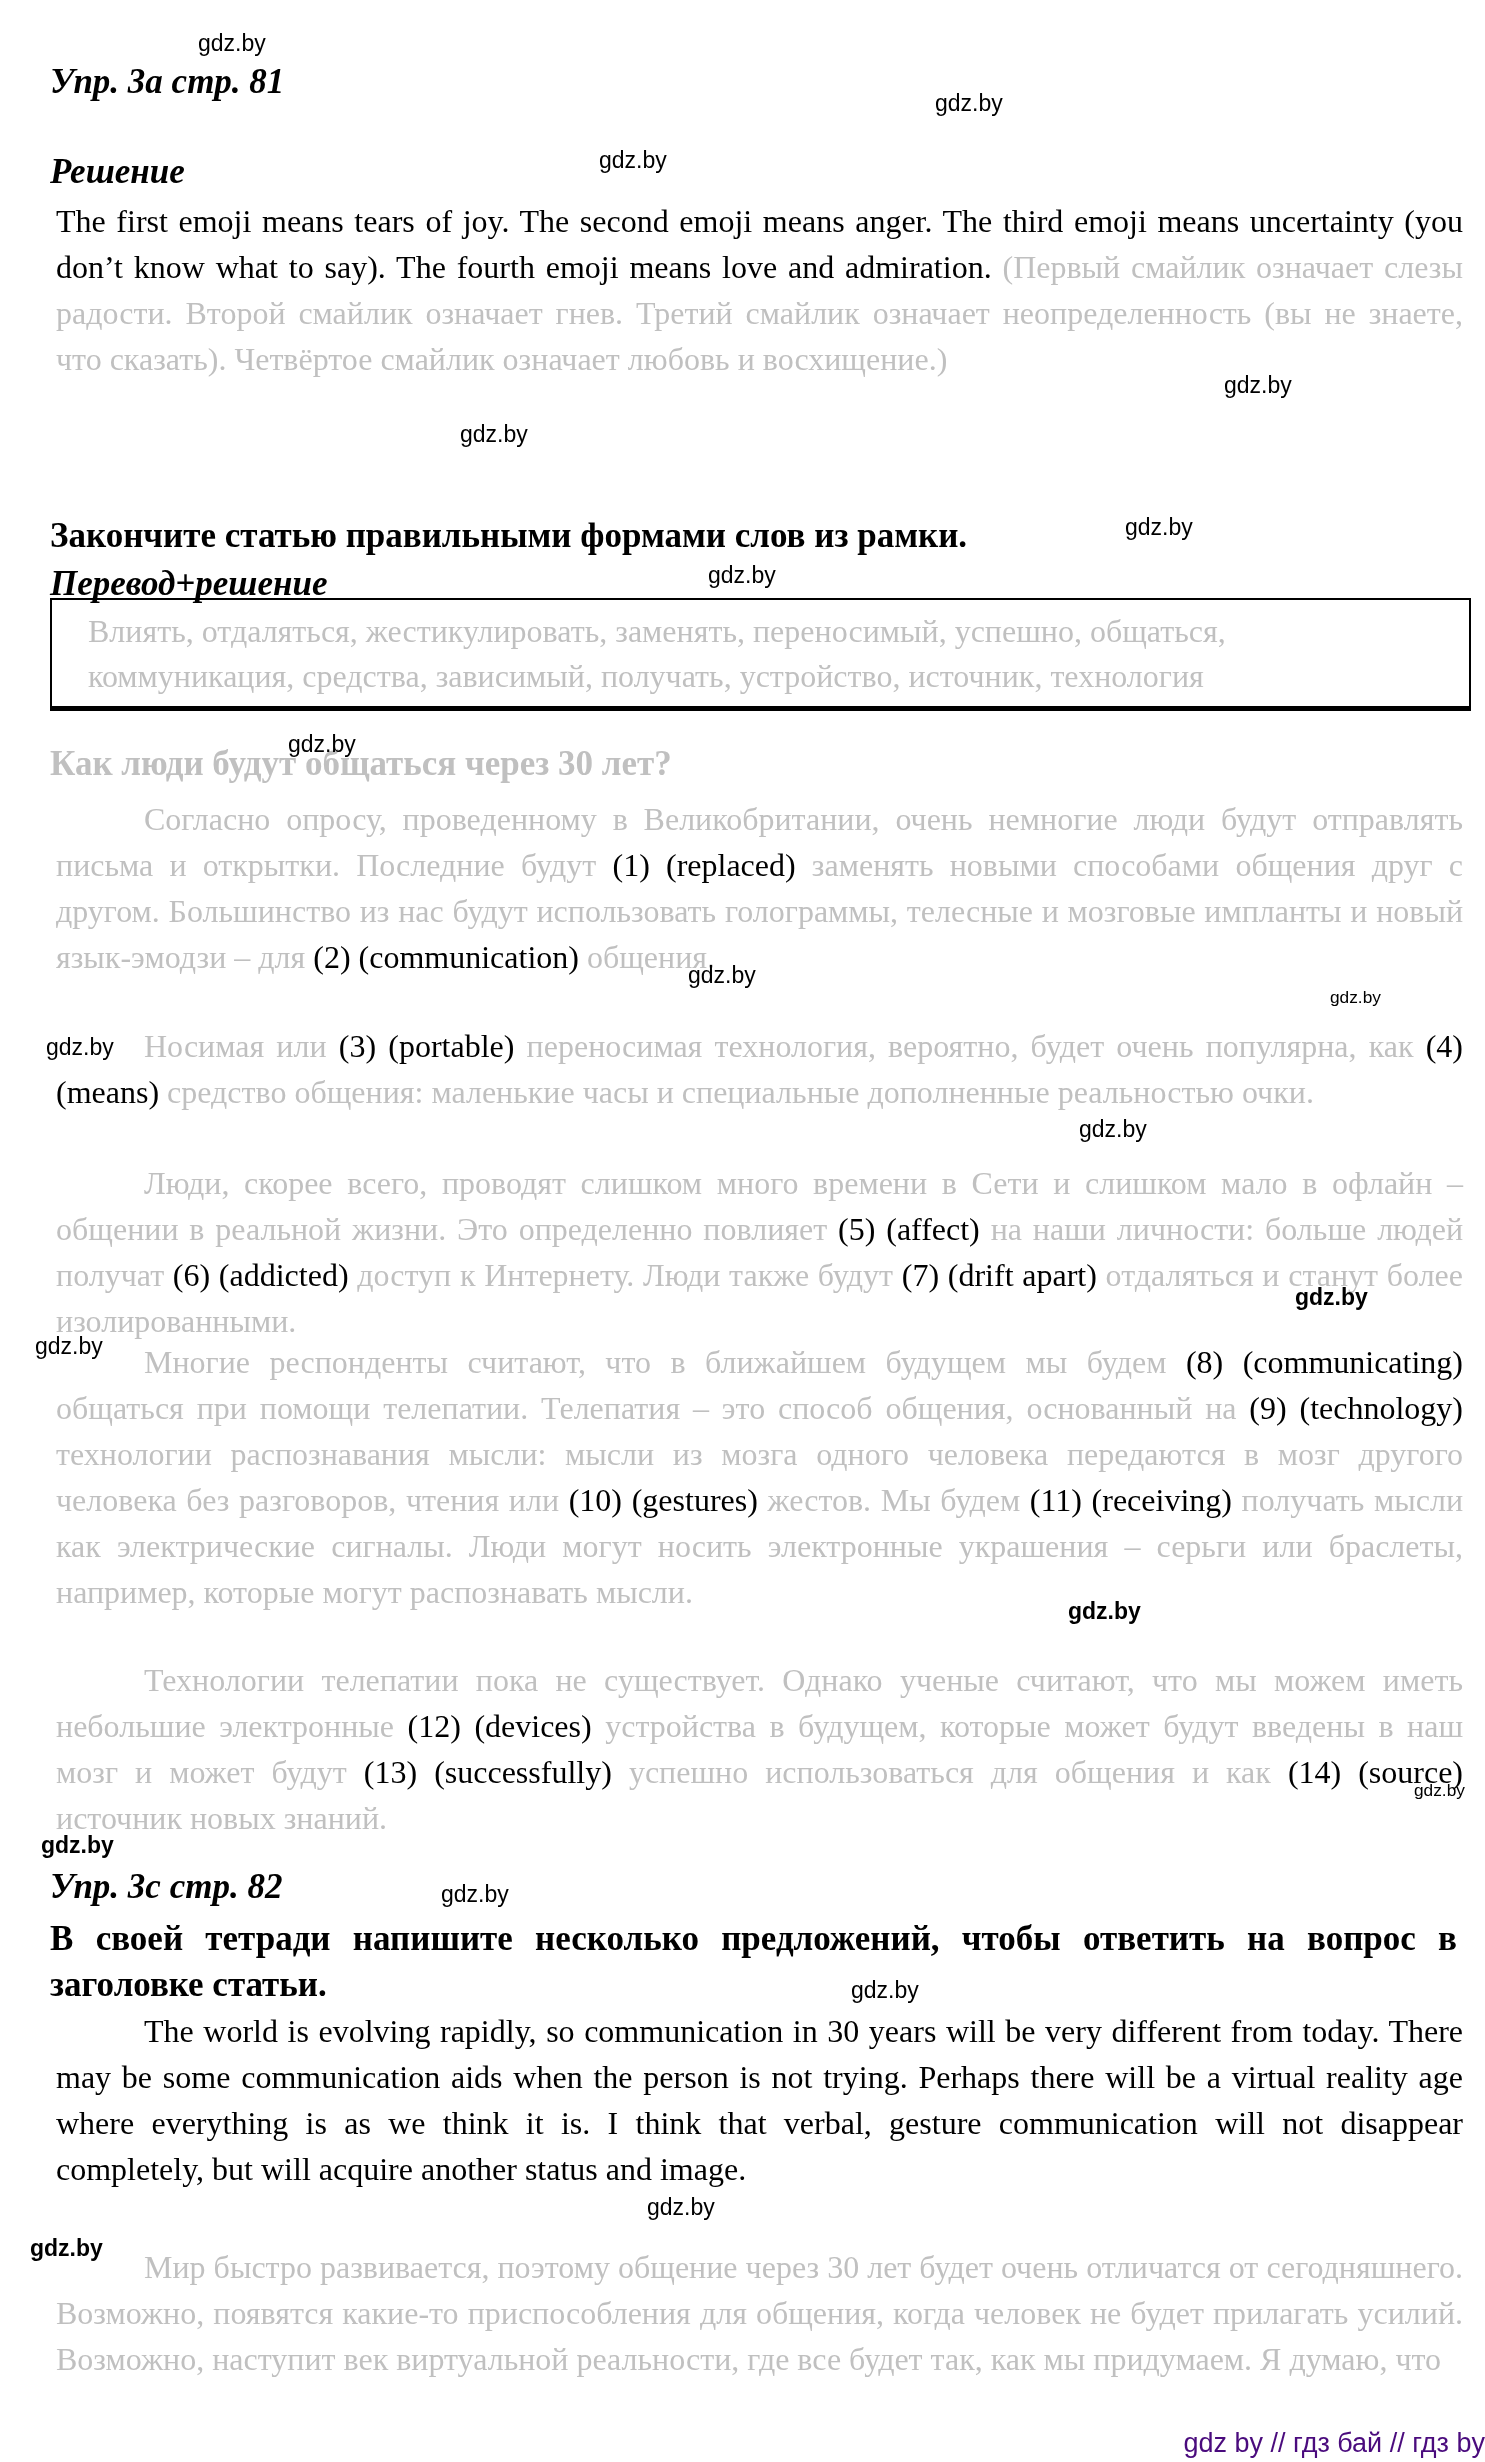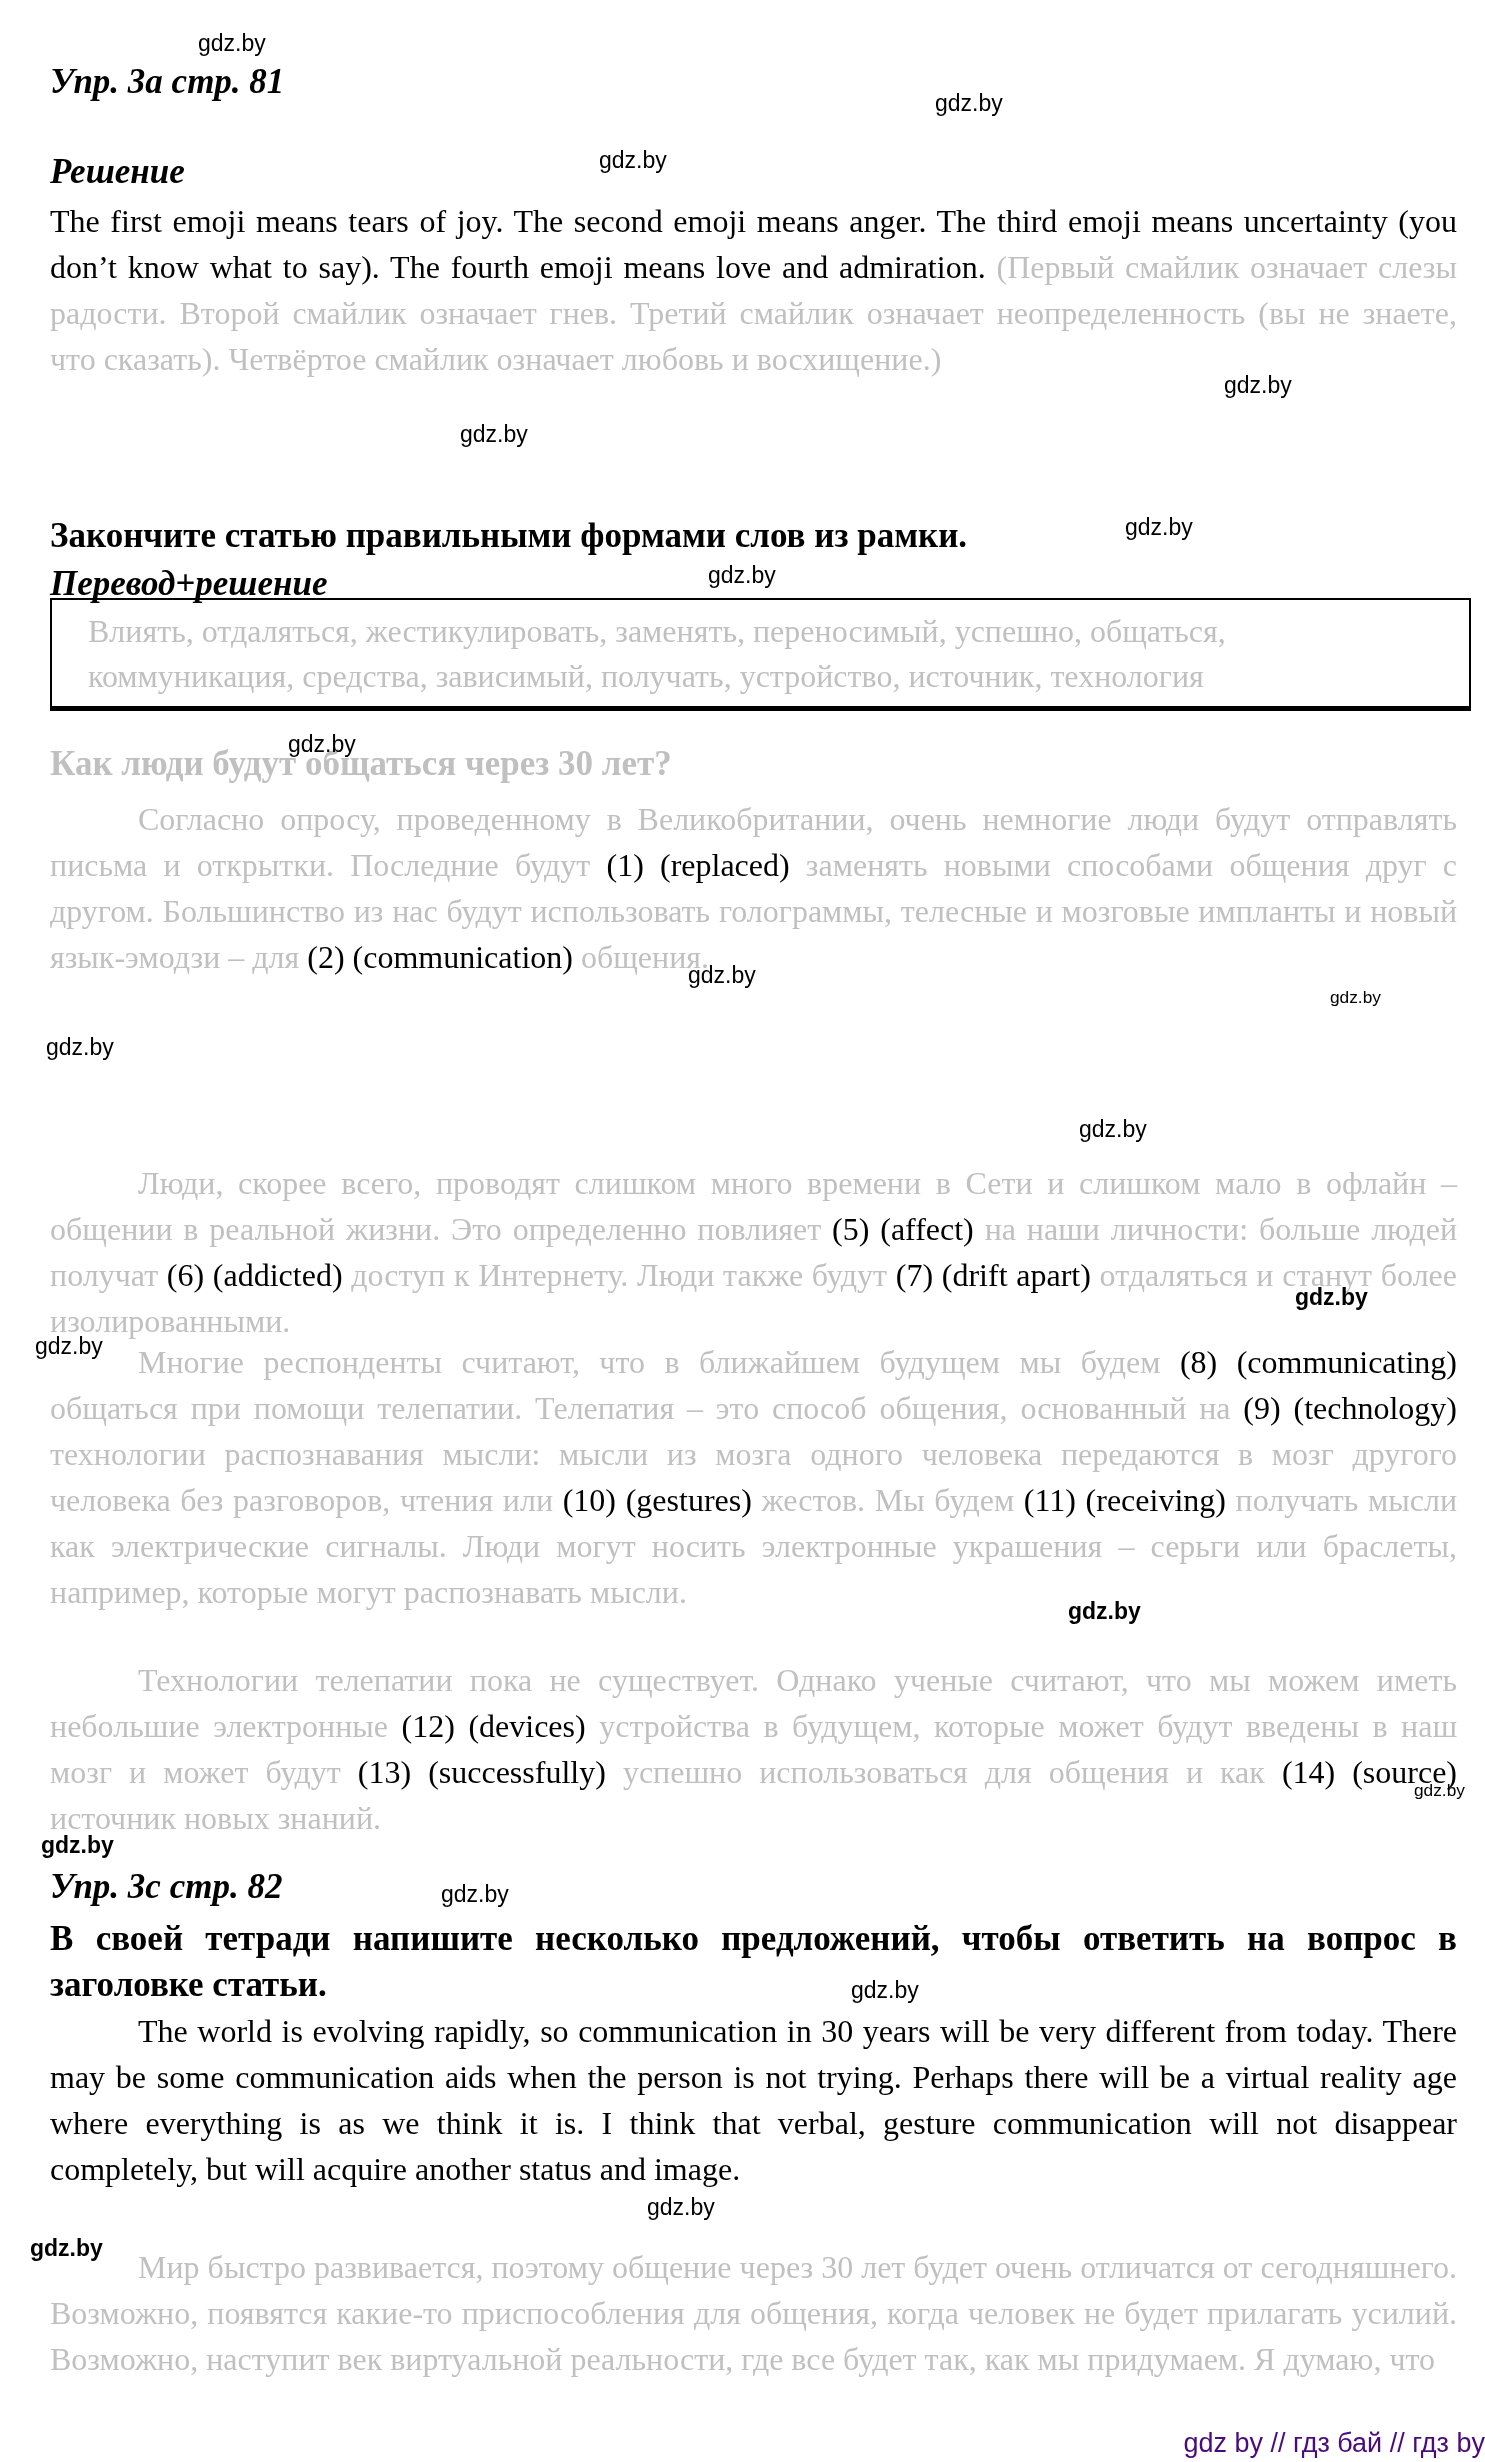--- a/index.html
+++ b/index.html
@@ -3,21 +3,21 @@
 <meta charset="utf-8">
 <style>
   html,body{margin:0;padding:0;background:#ffffff;}
   .page{position:relative;width:1485px;height:2462px;background:#ffffff;overflow:hidden;
         font-family:"Liberation Serif",serif;color:#000;}
   .banner{position:absolute;top:4.7px;left:0;width:100%;text-align:center;
           font:400 29px/31px "Liberation Sans",sans-serif;color:#21c421;}
   .block{position:absolute;left:50px;width:1407px;}
   .h-it{font:bold italic 35px/41px "Liberation Serif",serif;}
   .h-bd{font:bold 35px/46px "Liberation Serif",serif;text-align:justify;}
-  .para{font:400 32px/46px "Liberation Serif",serif;text-align:justify;}
+  .para{font:400 32px/46px "Liberation Serif",serif;text-align:justify;margin-left:6px;}
   .indent{text-indent:88px;}
   .gray{color:#c0c0c0;}
   .word-box{top:598px;left:50px;width:1421px;box-sizing:border-box;
             border:2.4px solid #000;border-bottom-width:5.5px;
             padding:9.4px 36px 6.3px;text-align:left;color:#c0c0c0;
             font:400 32px/45px "Liberation Serif",serif;}
   .article-title{top:744px;text-align:left;font:bold 35px/39px "Liberation Serif",serif;color:#c0c0c0;}
   .wm{position:absolute;font:400 23px/25px "Liberation Sans",sans-serif;color:#000;white-space:nowrap;}
   .wm.sm{font-size:17.3px;}
   .wm.bd{font-weight:bold;}
@@ -36,20 +36,21 @@
 
   <div class="block h-it" id="h3a">Упр. 3a стр. 81</div>
   <div class="block h-it" id="l3a">Решение</div>
   <div class="block para" id="p3a"><span>The first emoji means tears of joy. The second emoji means anger. The third emoji means uncertainty (you don’t know what to say). The fourth emoji means love and admiration. </span><span class="gray">(Первый смайлик означает слезы радости. Второй смайлик означает гнев. Третий смайлик означает неопределенность (вы не знаете, что сказать). Четвёртое смайлик означает любовь и восхищение.)</span></div>
 
   <div class="block h-bd" id="t3b">Закончите статью правильными формами слов из рамки.</div>
   <div class="block h-it" id="l3b">Перевод+решение</div>
   <div class="block word-box">Влиять, отдаляться, жестикулировать, заменять, переносимый, успешно, общаться, коммуникация, средства, зависимый, получать, устройство, источник, технология</div>
   <div class="block article-title">Как люди будут общаться через 30 лет?</div>
   <div class="block para indent" id="bp1"><span class="gray">Согласно опросу, проведенному в Великобритании, очень немногие люди будут отправлять письма и открытки. Последние будут </span><span>(1) (replaced) </span><span class="gray">заменять новыми способами общения друг с другом. Большинство из нас будут использовать голограммы, телесные и мозговые импланты и новый язык-эмодзи – для </span><span>(2) (communication) </span><span class="gray">общения.</span></div>
+  <div class="block para indent" id="bp2"><span class="gray">Носимая или </span><span>(3) (portable) </span><span class="gray">переносимая технология, вероятно, будет очень популярна, как </span><span>(4) (means) </span><span class="gray">средство общения: маленькие часы и специальные дополненные реальностью очки.</span></div>
   <div class="block para indent" id="bp3"><span class="gray">Люди, скорее всего, проводят слишком много времени в Сети и слишком мало в офлайн – общении в реальной жизни. Это определенно повлияет </span><span>(5) (affect) </span><span class="gray">на наши личности: больше людей получат </span><span>(6) (addicted) </span><span class="gray">доступ к Интернету. Люди также будут </span><span>(7) (drift apart) </span><span class="gray">отдаляться и станут более изолированными.</span></div>
   <div class="block para indent" id="bp4"><span class="gray">Многие респонденты считают, что в ближайшем будущем мы будем </span><span>(8) (communicating) </span><span class="gray">общаться при помощи телепатии. Телепатия – это способ общения, основанный на </span><span>(9) (technology) </span><span class="gray">технологии распознавания мысли: мысли из мозга одного человека передаются в мозг другого человека без разговоров, чтения или </span><span>(10) (gestures) </span><span class="gray">жестов. Мы будем </span><span>(11) (receiving) </span><span class="gray">получать мысли как электрические сигналы. Люди могут носить электронные украшения – серьги или браслеты, например, которые могут распознавать мысли.</span></div>
   <div class="block para indent" id="bp5"><span class="gray">Технологии телепатии пока не существует. Однако ученые считают, что мы можем иметь небольшие электронные </span><span>(12) (devices) </span><span class="gray">устройства в будущем, которые может будут введены в наш мозг и может будут </span><span>(13) (successfully) </span><span class="gray">успешно использоваться для общения и как </span><span>(14) (source) </span><span class="gray">источник новых знаний.</span></div>
 
   <div class="block h-it" id="h3c">Упр. 3c стр. 82</div>
   <div class="block h-bd" id="t3c">В своей тетради напишите несколько предложений, чтобы ответить на вопрос в заголовке статьи.</div>
   <div class="block para indent" id="p3cen">The world is evolving rapidly, so communication in 30 years will be very different from today. There may be some communication aids when the person is not trying. Perhaps there will be a virtual reality age where everything is as we think it is. I think that verbal, gesture communication will not disappear completely, but will acquire another status and image.</div>
   <div class="block para indent gray" id="p3cru">Мир быстро развивается, поэтому общение через 30 лет будет очень отличатся от сегодняшнего. Возможно, появятся какие-то приспособления для общения, когда человек не будет прилагать усилий. Возможно, наступит век виртуальной реальности, где все будет так, как мы придумаем. Я думаю, что</div>
 
   <div id="wm-layer">

